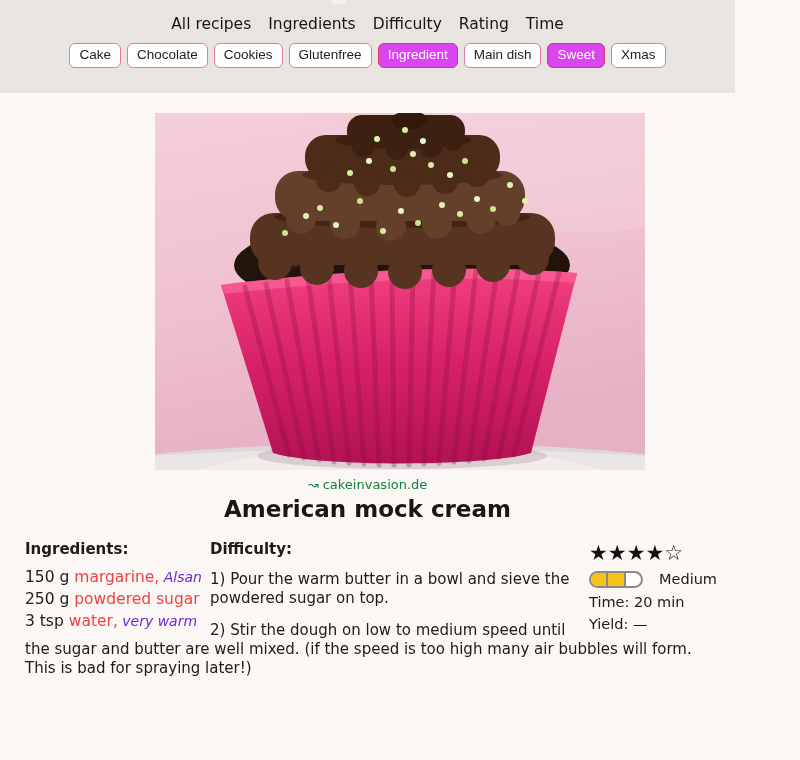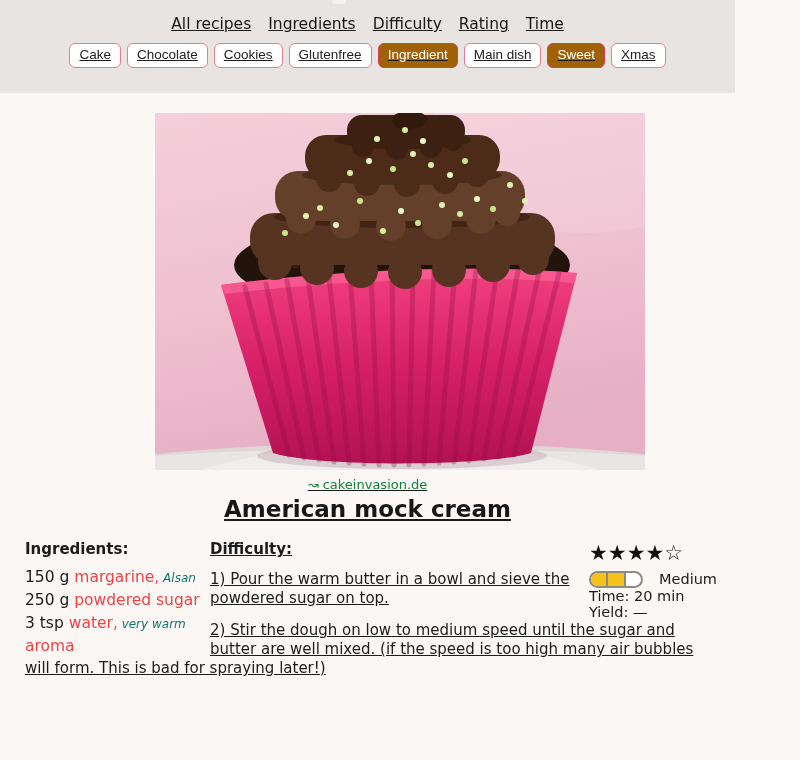--- a/index.html
+++ b/index.html
@@ -1,68 +1,68 @@
 <!DOCTYPE html>
 <html><head>
 <meta charset="utf-8">
 <style>
   * { margin:0; padding:0; box-sizing:border-box; }
   html,body { width:800px; height:760px; overflow:hidden; }
   body {
     font-family:"DejaVu Sans","Liberation Sans",sans-serif;
     background:#faf7f4; color:#1c1c1c;
   }
-  .page { width:735px; height:760px; position:relative; overflow:hidden;text-decoration:underline; }
+  .page { width:735px; height:760px; position:relative; overflow:hidden; }
 
   
   .header { height:93px; background:#e8e4e1; position:relative; }
   .logo-sliver {
     position:absolute; top:0; left:332px; width:14px; height:4px;
     background:#f4f2f0; border-radius:0 0 3px 3px;
   }
   .nav { display:flex; justify-content:center; gap:17px; padding-top:15px;
          font-size:15.5px; color:#161616; }
   .nav-item { cursor:pointer; white-space:nowrap; }
   .tags { display:flex; justify-content:center; gap:6px; margin-top:10px; }
   .tag {
     font-size:13.5px; color:#222; background:#ffffff;
     border:1px solid #e17e95; border-radius:6px;
     padding:4px 9px 5px; line-height:1; white-space:nowrap; cursor:pointer;
   }
-  .tag.active { background:#a16207; border-color:#d23e63; color:#ffffff; }
+  .tag.active { background:#d946ef; border-color:#d23e63; color:#ffffff; }
 
   
   .photo { width:490px; height:357px; margin:20px 0 0 155px; position:relative; }
   .photo svg { display:block; }
   .caption { text-align:center; font-size:13px; color:#15803d; margin-top:7px; cursor:pointer; }
   .title { text-align:center; font-size:23px; font-weight:bold; color:#171717; margin-top:4px; }
 
   
   .content { margin:18px 28px 0 25px; }
   .ingredients { float:left; width:185px; }
   .meta { float:right; width:118px; margin-top:2px; }
   .col-heading { font-size:15px; font-weight:bold; margin-bottom:8px; }
   .ing-row { font-size:15.5px; line-height:22px; }
   .ing-qty { color:#1c1c1c; }
   .ing-link { color:#ef4444; cursor:pointer; }
-  .ing-note { font-style:italic; font-size:12px; color:#0f766e; }
+  .ing-note { font-style:italic; font-size:14px; color:#6d28d9; }
   .step { font-size:15px; line-height:19px; margin-top:13px; color:#1c1c1c; }
 
   
   .stars { font-size:21px; line-height:22px; color:#111; letter-spacing:0px; cursor:pointer; white-space:nowrap; }
   .diff-row { display:flex; gap:16px; margin-top:7px; }
   .pill {
     width:54px; height:17px; border:2px solid #8f887e; border-radius:9px;
     display:flex; overflow:hidden; background:#fff; flex:0 0 auto;
   }
   .pill .seg { flex:1; }
   .pill .seg.filled { background:#f3c31b; }
   .pill .seg:not(:last-child){ border-right:2px solid #8f887e; }
   .diff-label { font-size:14.5px; }
-  .meta-line { font-size:14.5px; }
+  .meta-line { font-size:14.5px; margin-top:6px; }
 </style>
 </head>
 <body>
 
 <div class="page">
 
   <div class="header">
     <div class="logo-sliver"></div>
     <div class="nav">
       <span class="nav-item">All recipes</span>
@@ -211,23 +211,20 @@
       <div class="col-heading">Ingredients:</div>
       <div class="ing-row">
         <span class="ing-qty">150 g </span><span class="ing-link">margarine,</span><span class="ing-note"> Alsan</span>
       </div>
       <div class="ing-row">
         <span class="ing-qty">250 g </span><span class="ing-link">powdered sugar</span><span class="ing-note"></span>
       </div>
       <div class="ing-row">
         <span class="ing-qty">3 tsp </span><span class="ing-link">water,</span><span class="ing-note"> very warm</span>
       </div>
-      <div class="ing-row">
-        <span class="ing-qty"></span><span class="ing-link">aroma</span><span class="ing-note"></span>
-      </div>
     </div>
 
     <div class="meta">
       <div class="stars"><span>★★★★</span><span>☆</span></div>
       <div class="diff-row">
         <div class="pill">
           <div class="seg filled"></div>
           <div class="seg filled"></div>
           <div class="seg"></div>
         </div>

